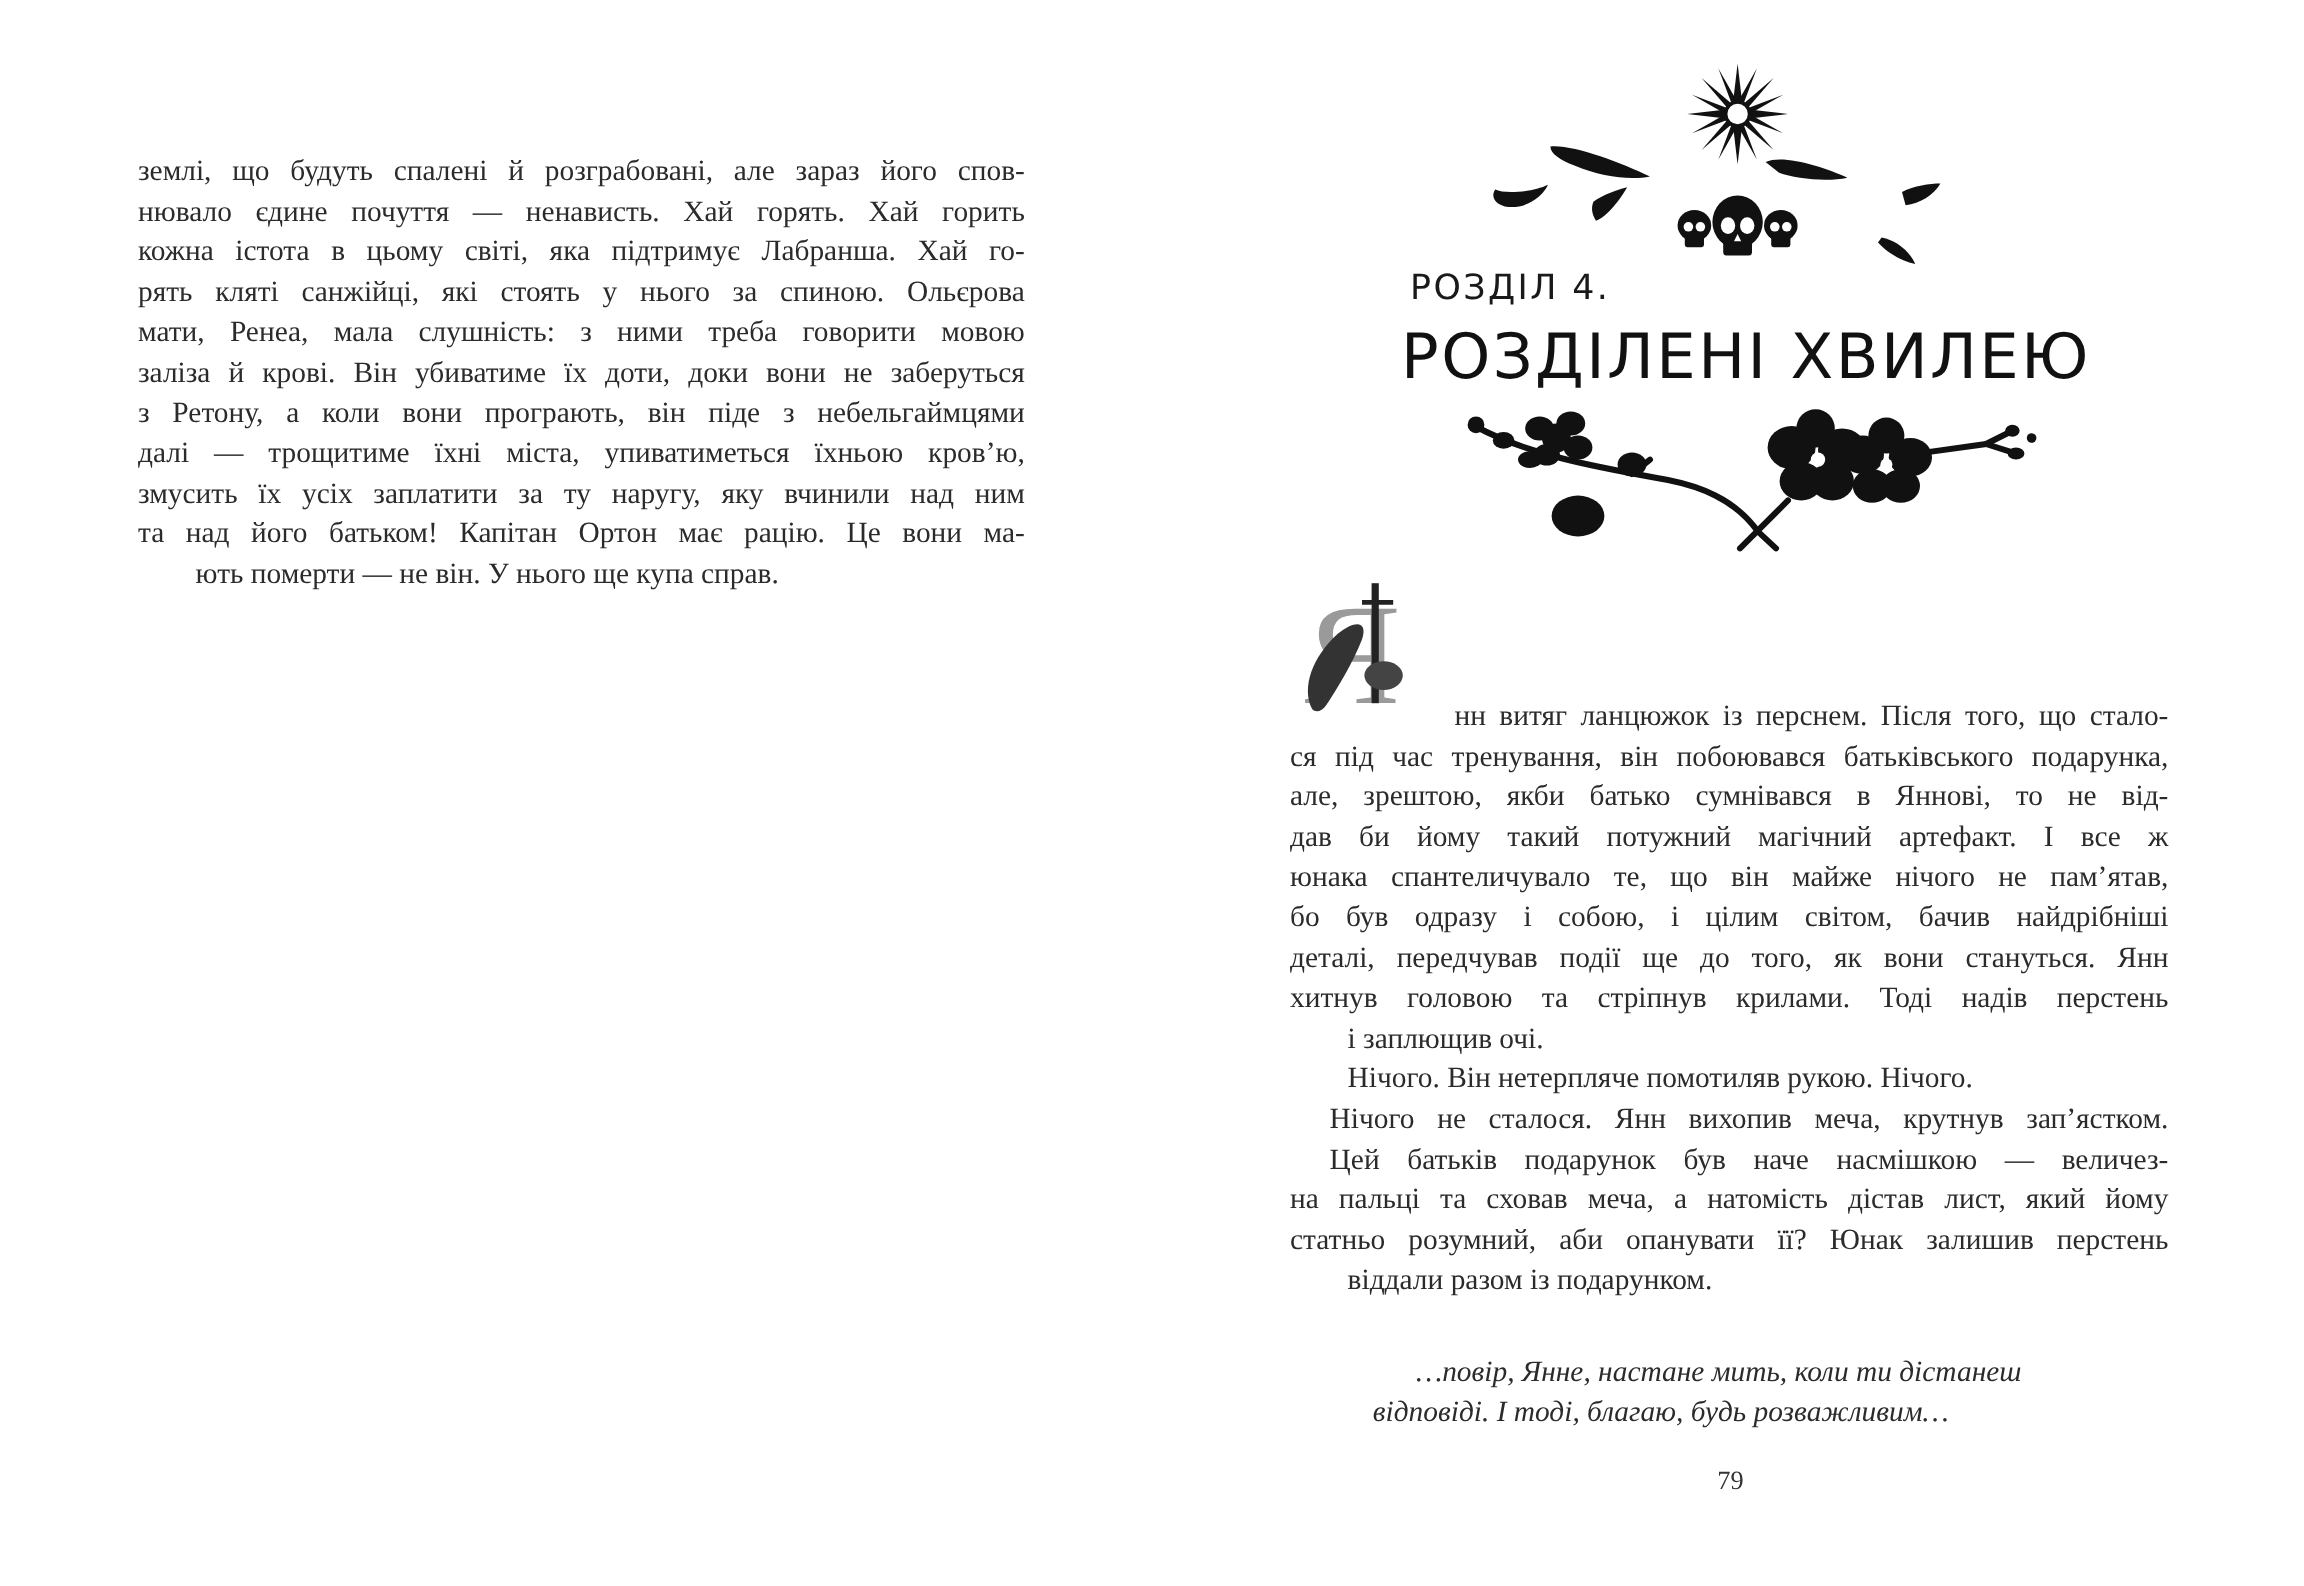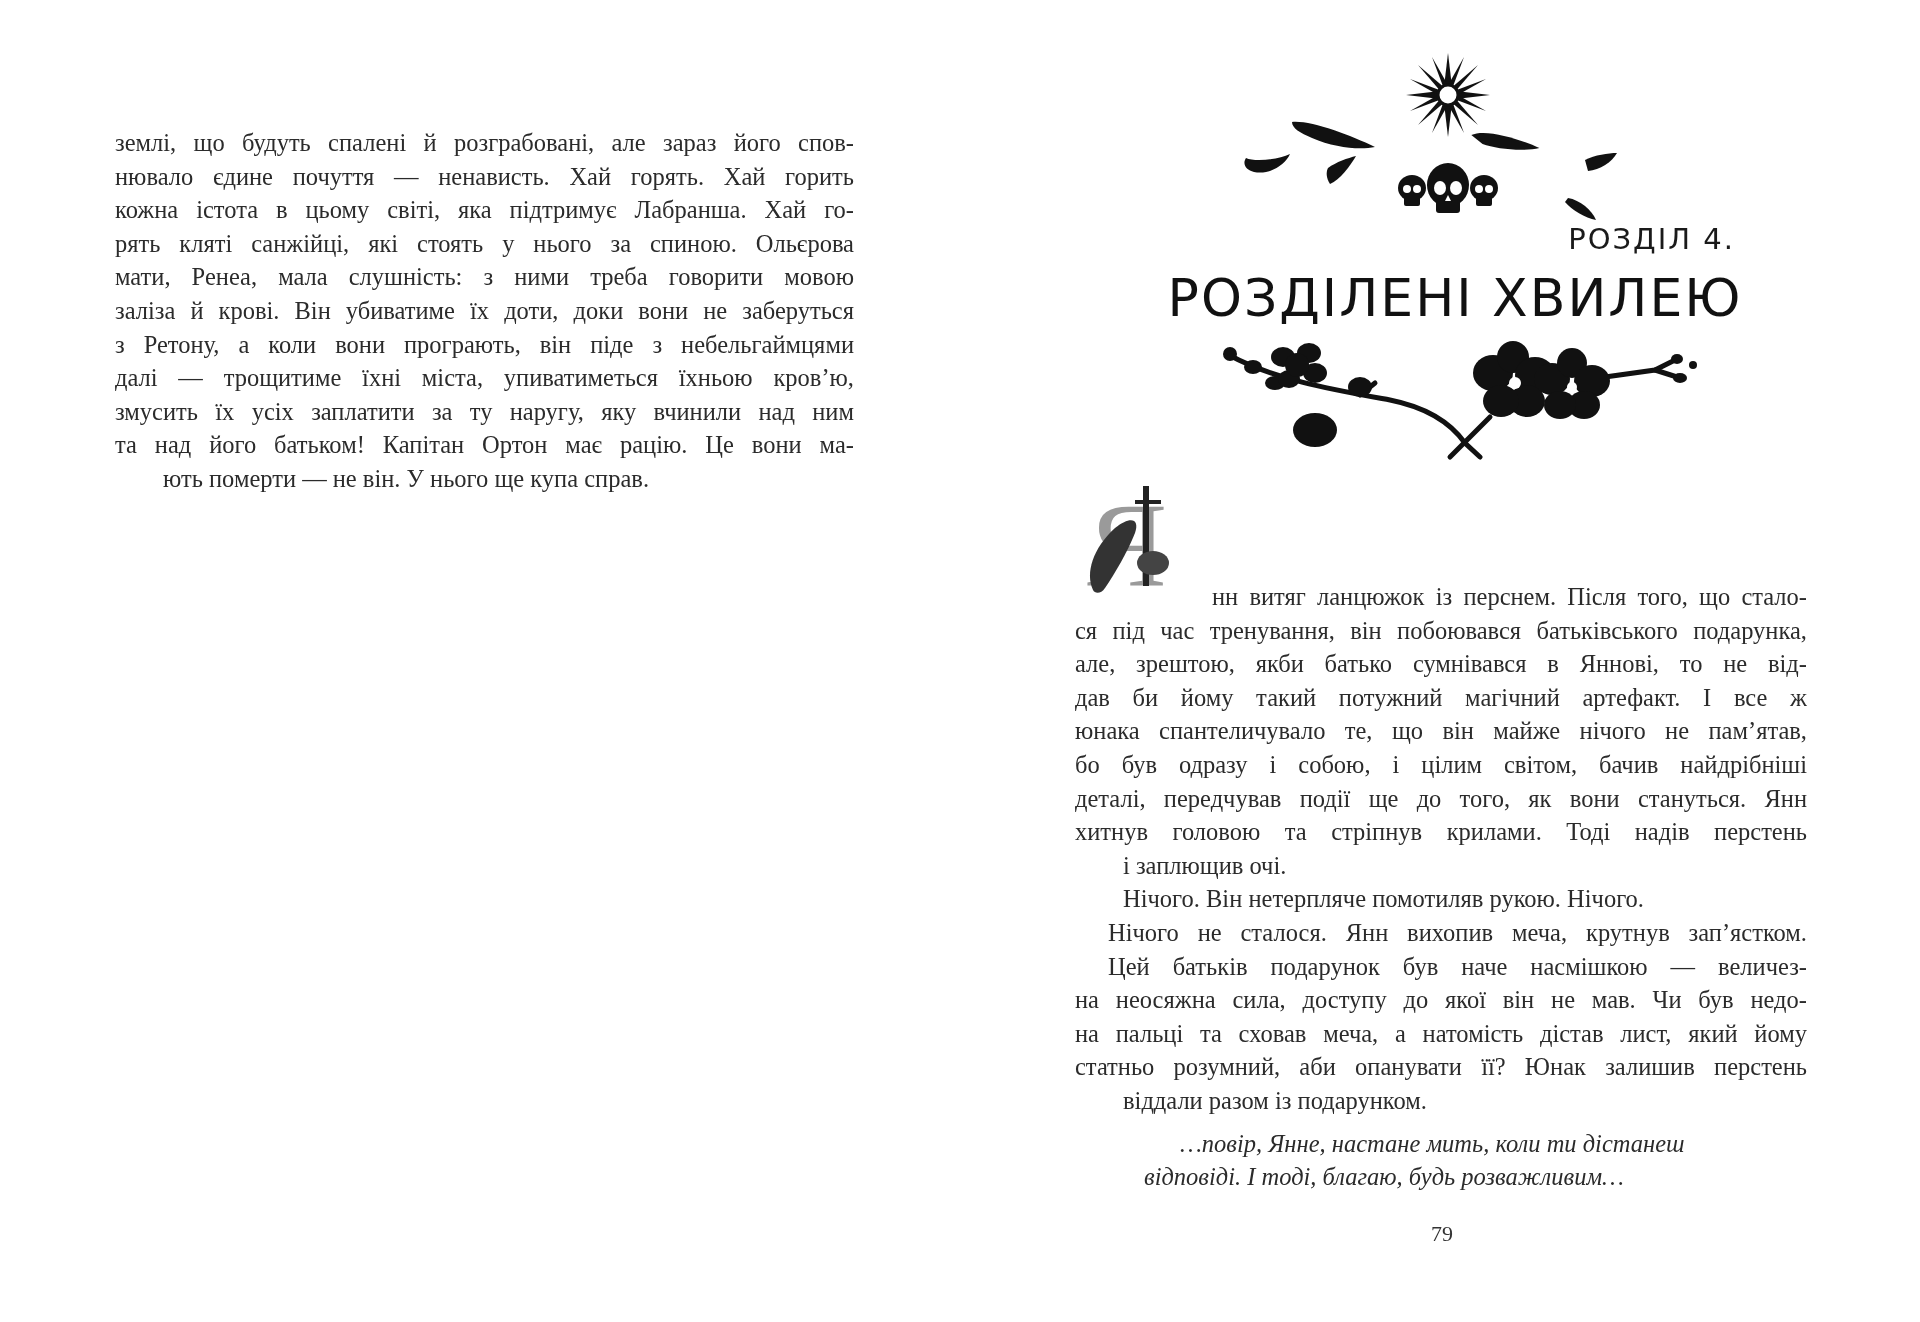--- a/index.html
+++ b/index.html
@@ -12,21 +12,21 @@
   .page-left { left: 0; width: 960px; }
   .page-right { left: 960px; width: 960px; }
 
   .col { position: absolute; font-size: 24.5px; line-height: 33.6px; text-align: justify; }
   .col-left { left: 115px; top: 126px; width: 739px; }
   .line { display: block; text-align: justify; text-align-last: justify; white-space: nowrap; height: 33.6px; }
   .line.last { text-align-last: left; margin-left: 48px; }
 
   
   .ornament-top { position: absolute; left: 1240px; top: 50px; width: 430px; height: 180px; }
-  .chapter-num { position: absolute; left: 1175px; width: 560px; top: 222px; text-align: right;
+  .chapter-num { position: absolute; left: 1175px; width: 560px; top: 222px; text-align: left;
     font-family: "DejaVu Sans", sans-serif; font-size: 29px; letter-spacing: 2px; color: #1a1a1a; }
   .chapter-title { position: absolute; left: 1160px; width: 590px; top: 268px; text-align: center;
     font-family: "DejaVu Sans", sans-serif; font-size: 52px; letter-spacing: 2px; color: #111; font-weight: 400; }
   .ornament-orchid { position: absolute; left: 1215px; top: 335px; width: 500px; height: 130px; }
 
   .col-right { left: 1075px; top: 580px; width: 732px; }
   .dropcap { position: absolute; left: 1085px; top: 478px; width: 120px; height: 118px; }
   .first-line { padding-left: 137px; }
   .indent { padding-left: 33px; }
 
@@ -178,21 +178,20 @@
     <span class="line">але, зрештою, якби батько сумнівався в Яннові, то не від-</span>
     <span class="line">дав би йому такий потужний магічний артефакт. І все ж</span>
     <span class="line">юнака спантеличувало те, що він майже нічого не пам’ятав,</span>
     <span class="line">бо був одразу і собою, і цілим світом, бачив найдрібніші</span>
     <span class="line">деталі, передчував події ще до того, як вони стануться. Янн</span>
     <span class="line">хитнув головою та стріпнув крилами. Тоді надів перстень</span>
     <span class="line last">і заплющив очі.</span>
     <span class="line last">Нічого. Він нетерпляче помотиляв рукою. Нічого.</span>
     <span class="line indent">Нічого не сталося. Янн вихопив меча, крутнув зап’ястком.</span>
     <span class="line indent">Цей батьків подарунок був наче насмішкою — величез-</span>
-    <span class="line">на неосяжна сила, доступу до якої він не мав. Чи був недо-</span>
     <span class="line">на пальці та сховав меча, а натомість дістав лист, який йому</span>
     <span class="line">статньо розумний, аби опанувати її? Юнак залишив перстень</span>
     <span class="line last">віддали разом із подарунком.</span>
   </div>
 
   <div class="letter">
     <span class="l1">…повір, Янне, настане мить, коли ти дістанеш</span>
     <span class="l2">відповіді. І тоді, благаю, будь розважливим…</span>
   </div>
 

